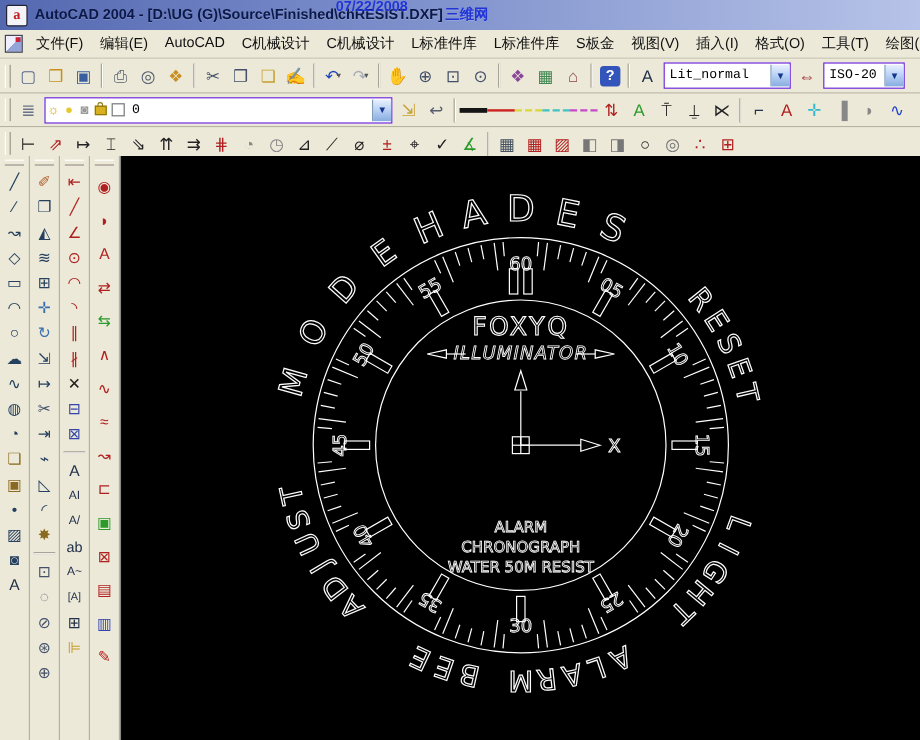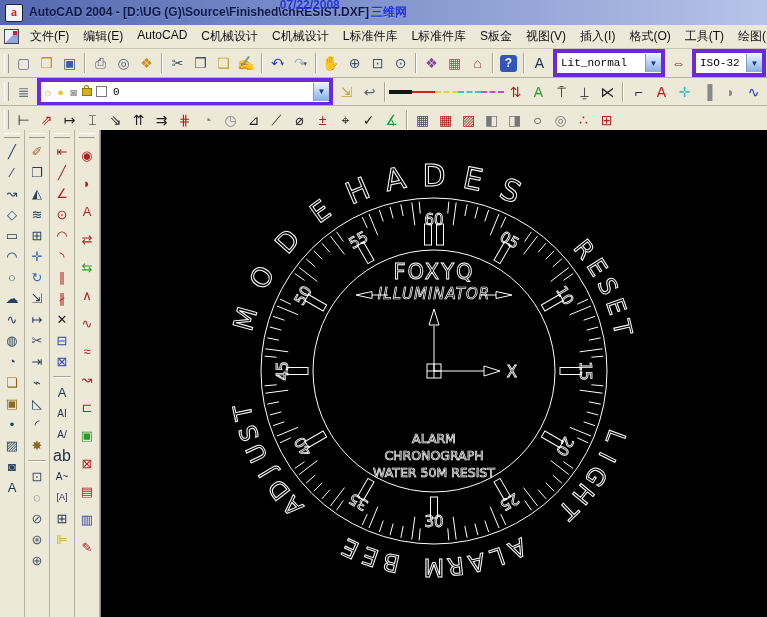--- a/index.html
+++ b/index.html
@@ -25,21 +25,21 @@
   .tbrow{background:#ece9d8;border-bottom:1px solid #b6b2a0;display:flex;align-items:center;
          padding-left:1px;overflow:hidden}
   .r1{height:28px}.r2{height:27px}.r3{height:27px}
   .grip{width:3px;height:19px;border-left:1px solid #fff;border-right:1px solid #9a968a;margin:0 3px;flex:none}
   .tbtn{width:23px;height:22px;display:flex;align-items:center;justify-content:center;
         font-size:14px;flex:none;line-height:1;cursor:default}
   .tbtn .dd{font-size:7px;color:#555;margin-left:-2px}
   .vsep{width:1px;height:20px;background:#a8a494;border-right:1px solid #fff;margin:0 3px;flex:none}
   .hsep{height:1px;width:18px;background:#a8a494;border-bottom:1px solid #fff;margin:4px 0;flex:none}
   .lsample{width:28px;height:0}
-  .combo{height:20px;background:#fff;border:4px solid #6d28d9;display:flex;align-items:center;
+  .combo{height:20px;background:#fff;border:1px solid #6d28d9;display:flex;align-items:center;
          font-size:11px;flex:none;margin:0 2px}
   .combo .val{padding:0 4px;flex:1;overflow:hidden;font-family:"Liberation Mono",monospace}
   .combo .arrow{width:15px;height:18px;flex:none;border-left:1px solid #7f9db9;color:#16368c;font-size:8px;
          background:linear-gradient(180deg,#e8f0fc,#bcd4f6 45%,#88acdf);display:flex;align-items:center;justify-content:center}
   .lc-ic{width:13px;display:flex;justify-content:center;font-size:11px;flex:none}
   .swatch{width:9px;height:9px;border:1px solid #777;background:#fff;flex:none;margin:0 2px}
   .icon-lock{position:relative;width:8px;height:6px;background:#d8b020;border:1px solid #907810;margin:0 2px;flex:none}
   .icon-lock::before{content:"";position:absolute;top:-4px;left:1px;width:3px;height:3px;
          border:1px solid #907810;border-bottom:none;border-radius:3px 3px 0 0}
   
@@ -110,21 +110,21 @@
       <span class="vsep"></span>
       <span class="tbtn" style="color: rgb(255, 255, 255); background: rgb(51, 85, 187); border-radius: 3px; width: 17px; height: 17px; margin: 0px 3px; font-weight: bold; font-size: 12px;">?</span>
       <span class="vsep"></span>
       <span class="tbtn" style="color: rgb(34, 48, 74);">A</span>
       <span class="combo" style="width: 104px;">
         <span class="val">Lit_normal</span>
         <span class="arrow">▼</span>
       </span>
       <span class="tbtn" style="color: rgb(153, 39, 42);">⇔</span>
       <span class="combo" style="width: 66px;">
-        <span class="val">ISO-32</span>
+        <span class="val">ISO-20</span>
         <span class="arrow">▼</span>
       </span>
     </span>
 </div>
 <div class="tbrow r2">
   <span class="grip"></span>
   <span style="display:flex;align-items:center">
       <span class="tbtn" style="color: rgb(106, 118, 136);">≣</span>
       <span class="combo" style="width: 288px;">
         <span class="lc-ic" style="color: rgb(216, 168, 32);">☼</span>
@@ -261,21 +261,21 @@
           <span class="tbtn" style="color: rgb(176, 32, 32);">◝</span>
           <span class="tbtn" style="color: rgb(176, 32, 32);">∥</span>
           <span class="tbtn" style="color: rgb(176, 32, 32);">∦</span>
           <span class="tbtn" style="color: rgb(34, 34, 34);">✕</span>
           <span class="tbtn" style="color: rgb(51, 68, 170);">⊟</span>
           <span class="tbtn" style="color: rgb(51, 68, 170);">⊠</span>
           <span class="hsep"></span>
           <span class="tbtn" style="color: rgb(34, 48, 74);">A</span>
           <span class="tbtn" style="color: rgb(34, 48, 74); font-size: 10px;">AI</span>
           <span class="tbtn" style="color: rgb(34, 48, 74); font-size: 10px;">A/</span>
-          <span class="tbtn" style="color: rgb(34, 48, 74); font-size: 16px;">ab</span>
+          <span class="tbtn" style="color: rgb(34, 48, 74); font-size: 12px;">ab</span>
           <span class="tbtn" style="color: rgb(34, 48, 74); font-size: 10px;">A~</span>
           <span class="tbtn" style="color: rgb(34, 48, 74); font-size: 9px;">[A]</span>
           <span class="tbtn" style="color: rgb(34, 48, 74);">⊞</span>
           <span class="tbtn" style="color: rgb(200, 160, 48);">⊫</span>
         </span>
     </div>
     <div class="vtb sparse">
       <span class="hgrip"></span>
       <span style="display:flex;flex-direction:column;align-items:center">
           <span class="tbtn" style="color: rgb(176, 32, 32);">◉</span>

